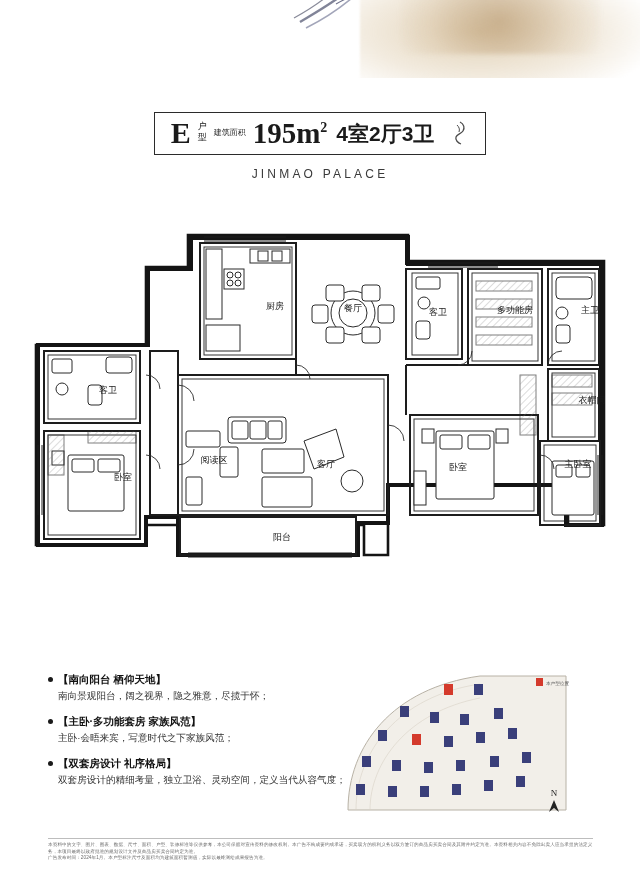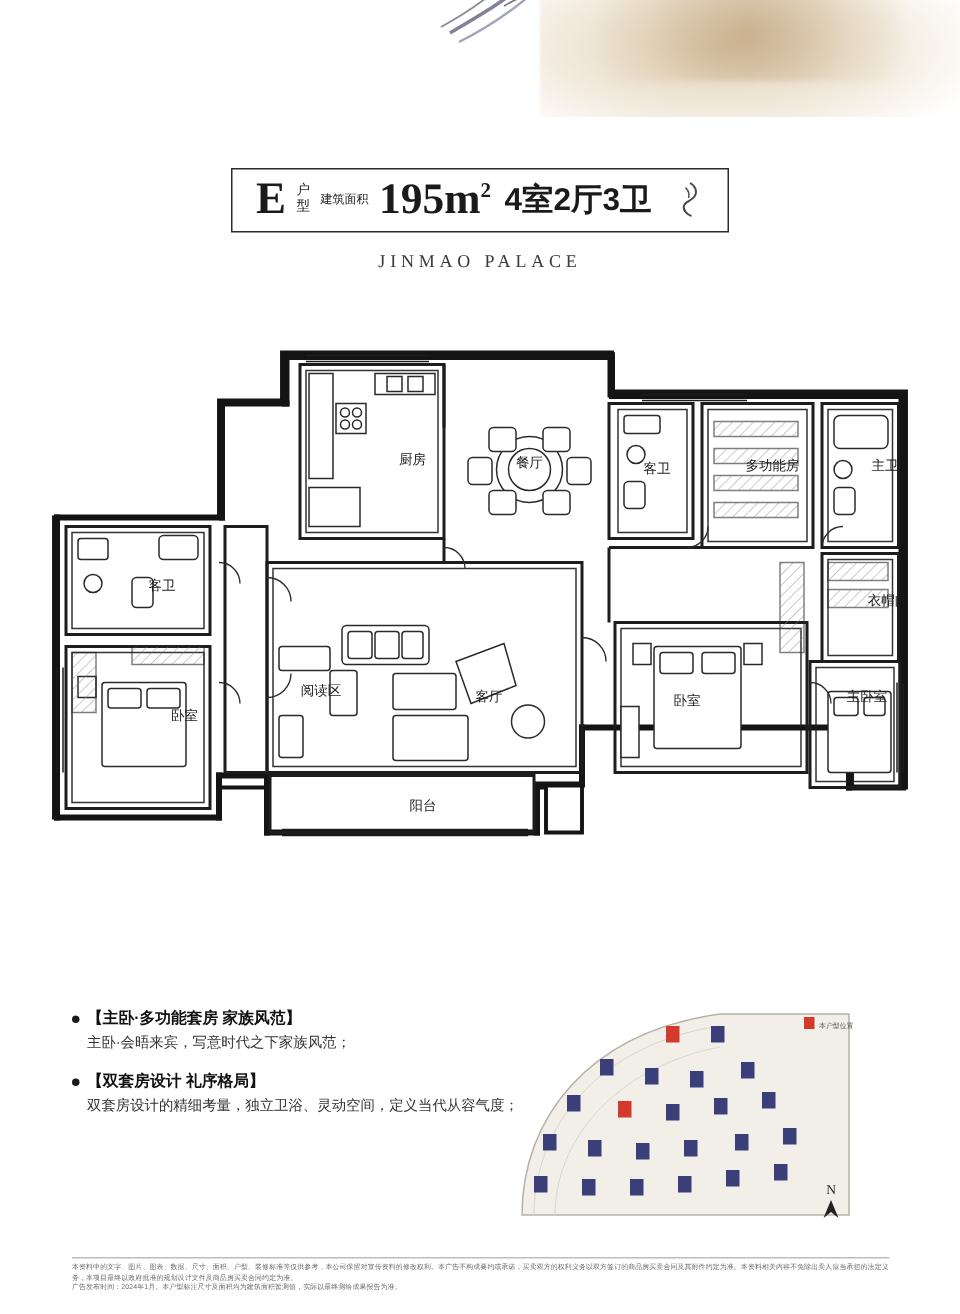--- a/index.html
+++ b/index.html
@@ -64,21 +64,21 @@
   .t-area sup { font-size:14px; vertical-align:super; font-weight:700;}
   .t-rooms {
     font-size:21px; font-weight:700; line-height:1; letter-spacing:0px;
     padding-left:2px;
   }
   .seal {
     width:18px; height:26px; margin-left:10px; opacity:.85;
   }
   .brand {
     margin-top:12px;
-    font-family:Liberation Serif, serif;
+    font-family:Liberation Sans, sans-serif;
     font-size:12px; letter-spacing:3.2px; color:#3a3a3a;
   }
 
   
   .plan {
     position:absolute; left:28px; top:225px; width:584px; height:420px;
   }
   .plan svg { display:block; }
 
   
@@ -350,20 +350,27 @@
     <text x="298" y="242">客厅</text>
     <text x="430" y="245">卧室</text>
     <text x="550" y="242">主卧室</text>
     <text x="95" y="255">卧室</text>
     <text x="254" y="315">阳台</text>
   </g>
 </svg>
 </div>
 
 <div class="features">
+  <div class="feat">
+    <div class="feat-h">
+      <span class="dot"></span>
+      <span>【南向阳台 栖仰天地】</span>
+    </div>
+    <div class="feat-b">南向景观阳台，阔之视界，隐之雅意，尽揽于怀；</div>
+  </div>
   <div class="feat">
     <div class="feat-h">
       <span class="dot"></span>
       <span>【主卧·多功能套房 家族风范】</span>
     </div>
     <div class="feat-b">主卧·会晤来宾，写意时代之下家族风范；</div>
   </div>
   <div class="feat">
     <div class="feat-h">
       <span class="dot"></span>

